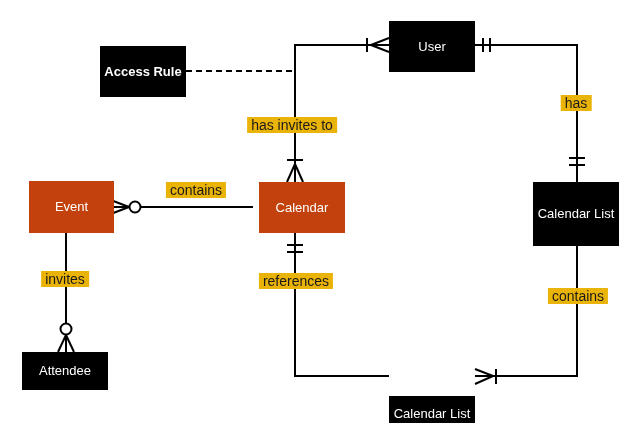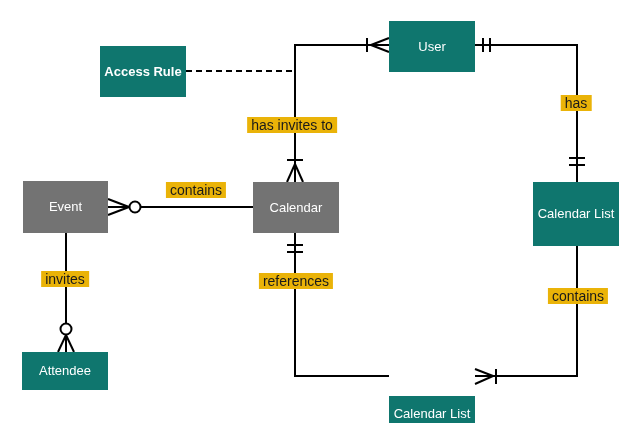--- a/index.html
+++ b/index.html
@@ -37,22 +37,22 @@
     display: flex;
     align-items: center;
     justify-content: center;
     text-align: center;
     color: #ffffff;
     font-size: 13px;
     line-height: 16px;
     padding: 2px;
     box-sizing: border-box;
   }
-  .entity.green { background: #0f766e; }
-  .entity.orange { background: #737373; }
+  .entity.green { background: #000000; }
+  .entity.orange { background: #c2410c; margin-left: 6px; }
   .rel-label {
     position: absolute;
     transform: translateX(-50%);
     background: #eab308;
     color: #1a1a1a;
     font-size: 14px;
     line-height: 16px;
     padding: 0 4px;
     white-space: nowrap;
   }

